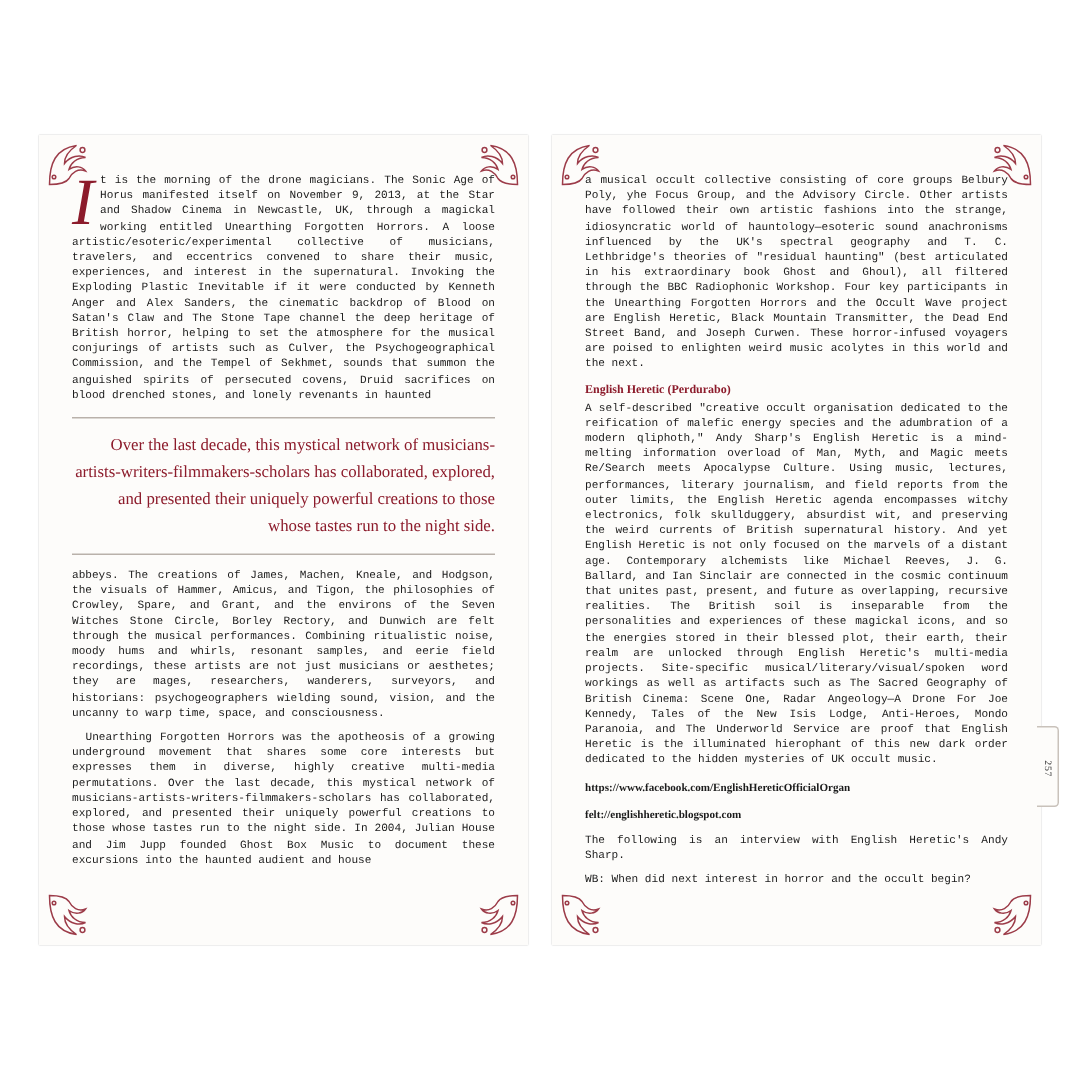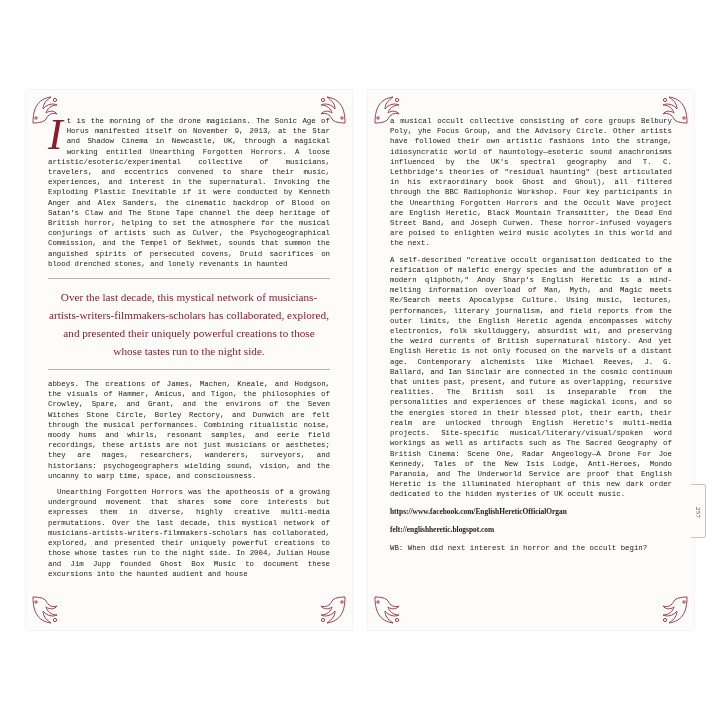--- a/index.html
+++ b/index.html
@@ -80,21 +80,21 @@
     color: #8c1b2b;
     margin: 2px 4px 0 0;
     padding: 0;
   }
 
   .pullquote {
     font-size: 11.2px;
     line-height: 18px;
     color: #8c1b2b;
     margin: 0;
-    text-align: center;
+    text-align: right;
   }
 
   .section-head {
     font-size: 8px;
     color: #8c1b2b;
     margin: 0 0 4px 0;
     font-family: "Liberation Serif", serif;
   }
 
   .url { font-size: 7.4px; line-height: 10.2px; color: #1b1b1b; font-weight: bold; }
@@ -206,26 +206,28 @@
         <path d="M2 28 C2 14 6 4 20 2 C14 6 12 10 12 14 C16 9 22 8 26 10 C20 10 16 14 15 18 C19 15 24 16 26 19 C21 17 17 20 15 24 C13 27 8 28 2 28 Z"></path>
         <circle cx="24" cy="5" r="1.6"></circle>
         <circle cx="5" cy="23" r="1.2"></circle>
       </svg>
     </span>
 
     <div class="page-inner">
 
       <p class="body">a musical occult collective consisting of core groups Belbury Poly, yhe Focus Group, and the Advisory Circle. Other artists have followed their own artistic fashions into the strange, idiosyncratic world of hauntology—esoteric sound anachronisms influenced by the UK's spectral geography and T. C. Lethbridge's theories of "residual haunting" (best articulated in his extraordinary book Ghost and Ghoul), all filtered through the BBC Radiophonic Workshop. Four key participants in the Unearthing Forgotten Horrors and the Occult Wave project are English Heretic, Black Mountain Transmitter, the Dead End Street Band, and Joseph Curwen. These horror-infused voyagers are poised to enlighten weird music acolytes in this world and the next.</p>
 
+      <h3 class="section-head">English Heretic (Perdurabo)</h3>
 
       <p class="body">A self-described "creative occult organisation dedicated to the reification of malefic energy species and the adumbration of a modern qliphoth," Andy Sharp's English Heretic is a mind-melting information overload of Man, Myth, and Magic meets Re/Search meets Apocalypse Culture. Using music, lectures, performances, literary journalism, and field reports from the outer limits, the English Heretic agenda encompasses witchy electronics, folk skullduggery, absurdist wit, and preserving the weird currents of British supernatural history. And yet English Heretic is not only focused on the marvels of a distant age. Contemporary alchemists like Michael Reeves, J. G. Ballard, and Ian Sinclair are connected in the cosmic continuum that unites past, present, and future as overlapping, recursive realities. The British soil is inseparable from the personalities and experiences of these magickal icons, and so the energies stored in their blessed plot, their earth, their realm are unlocked through English Heretic's multi-media projects. Site-specific musical/literary/visual/spoken word workings as well as artifacts such as The Sacred Geography of British Cinema: Scene One, Radar Angeology—A Drone For Joe Kennedy, Tales of the New Isis Lodge, Anti-Heroes, Mondo Paranoia, and The Underworld Service are proof that English Heretic is the illuminated hierophant of this new dark order dedicated to the hidden mysteries of UK occult music.</p>
 
       <p class="url">https://www.facebook.com/EnglishHereticOfficialOrgan</p>
       <p class="url" style="margin-bottom:8px;">felt://englishheretic.blogspot.com</p>
 
+      <p class="body">The following is an interview with English Heretic's Andy Sharp.</p>
       <p class="body">WB: When did next interest in horror and the occult begin?</p>
 
     </div>
 
     <div class="page-tab">
       <span>257</span>
     </div>
   </div>
 
 </div>

